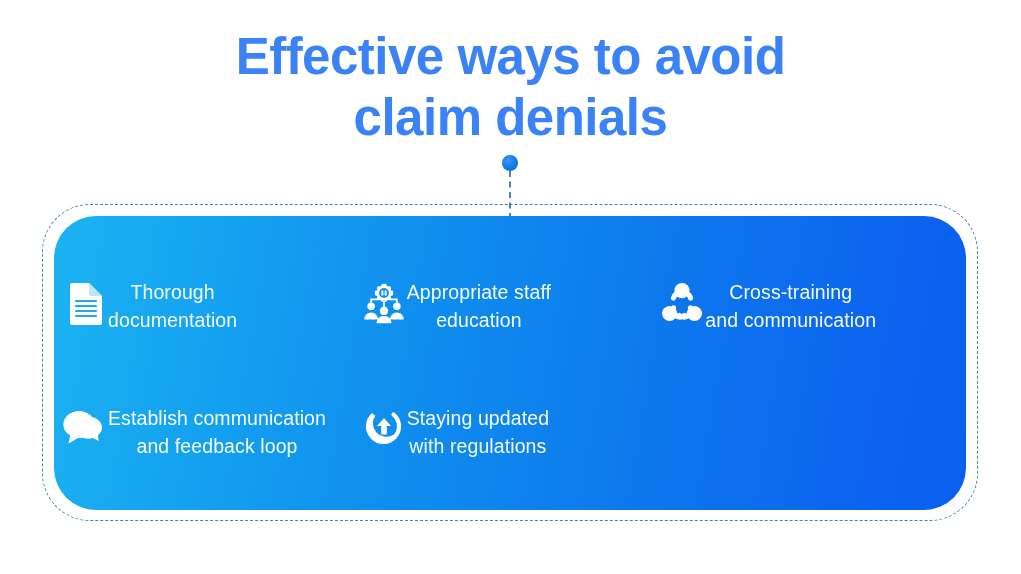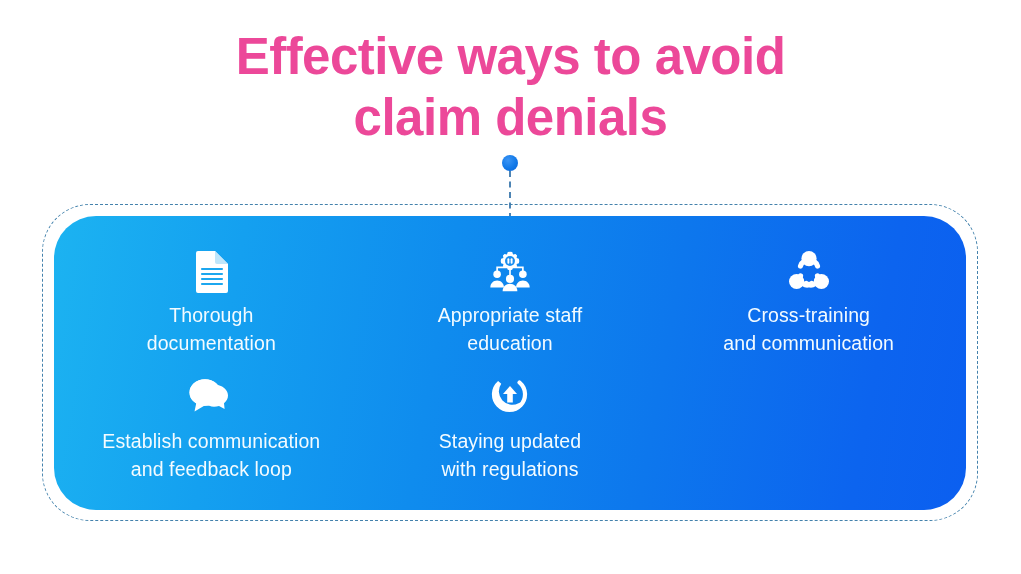--- a/index.html
+++ b/index.html
@@ -26,21 +26,21 @@
     left: 0;
     width: 1021px;
     text-align: center;
   }
   .title-line {
     font-family: "Liberation Sans", sans-serif;
     font-weight: bold;
     font-size: 51px;
     line-height: 61px;
     letter-spacing: -0.5px;
-    color: #ec4899;
+    color: #3b82f6;
   }
 
   
   .connector {
     position: absolute;
     left: 502px;
     top: 155px;
     width: 17px;
     height: 60px;
   }
@@ -97,21 +97,21 @@
   .grid {
     position: absolute;
     inset: 0;
     display: grid;
     grid-template-columns: repeat(3, 1fr);
     grid-template-rows: repeat(2, 1fr);
     padding: 22px 8px 20px 8px;
   }
   .item {
     display: flex;
-    flex-direction: column;
+    flex-direction: row;
     align-items: center;
     justify-content: flex-start;
     padding-top: 10px;
   }
   .item-icon {
     width: 46px;
     height: 46px;
     display: flex;
     align-items: center;
     justify-content: center;

